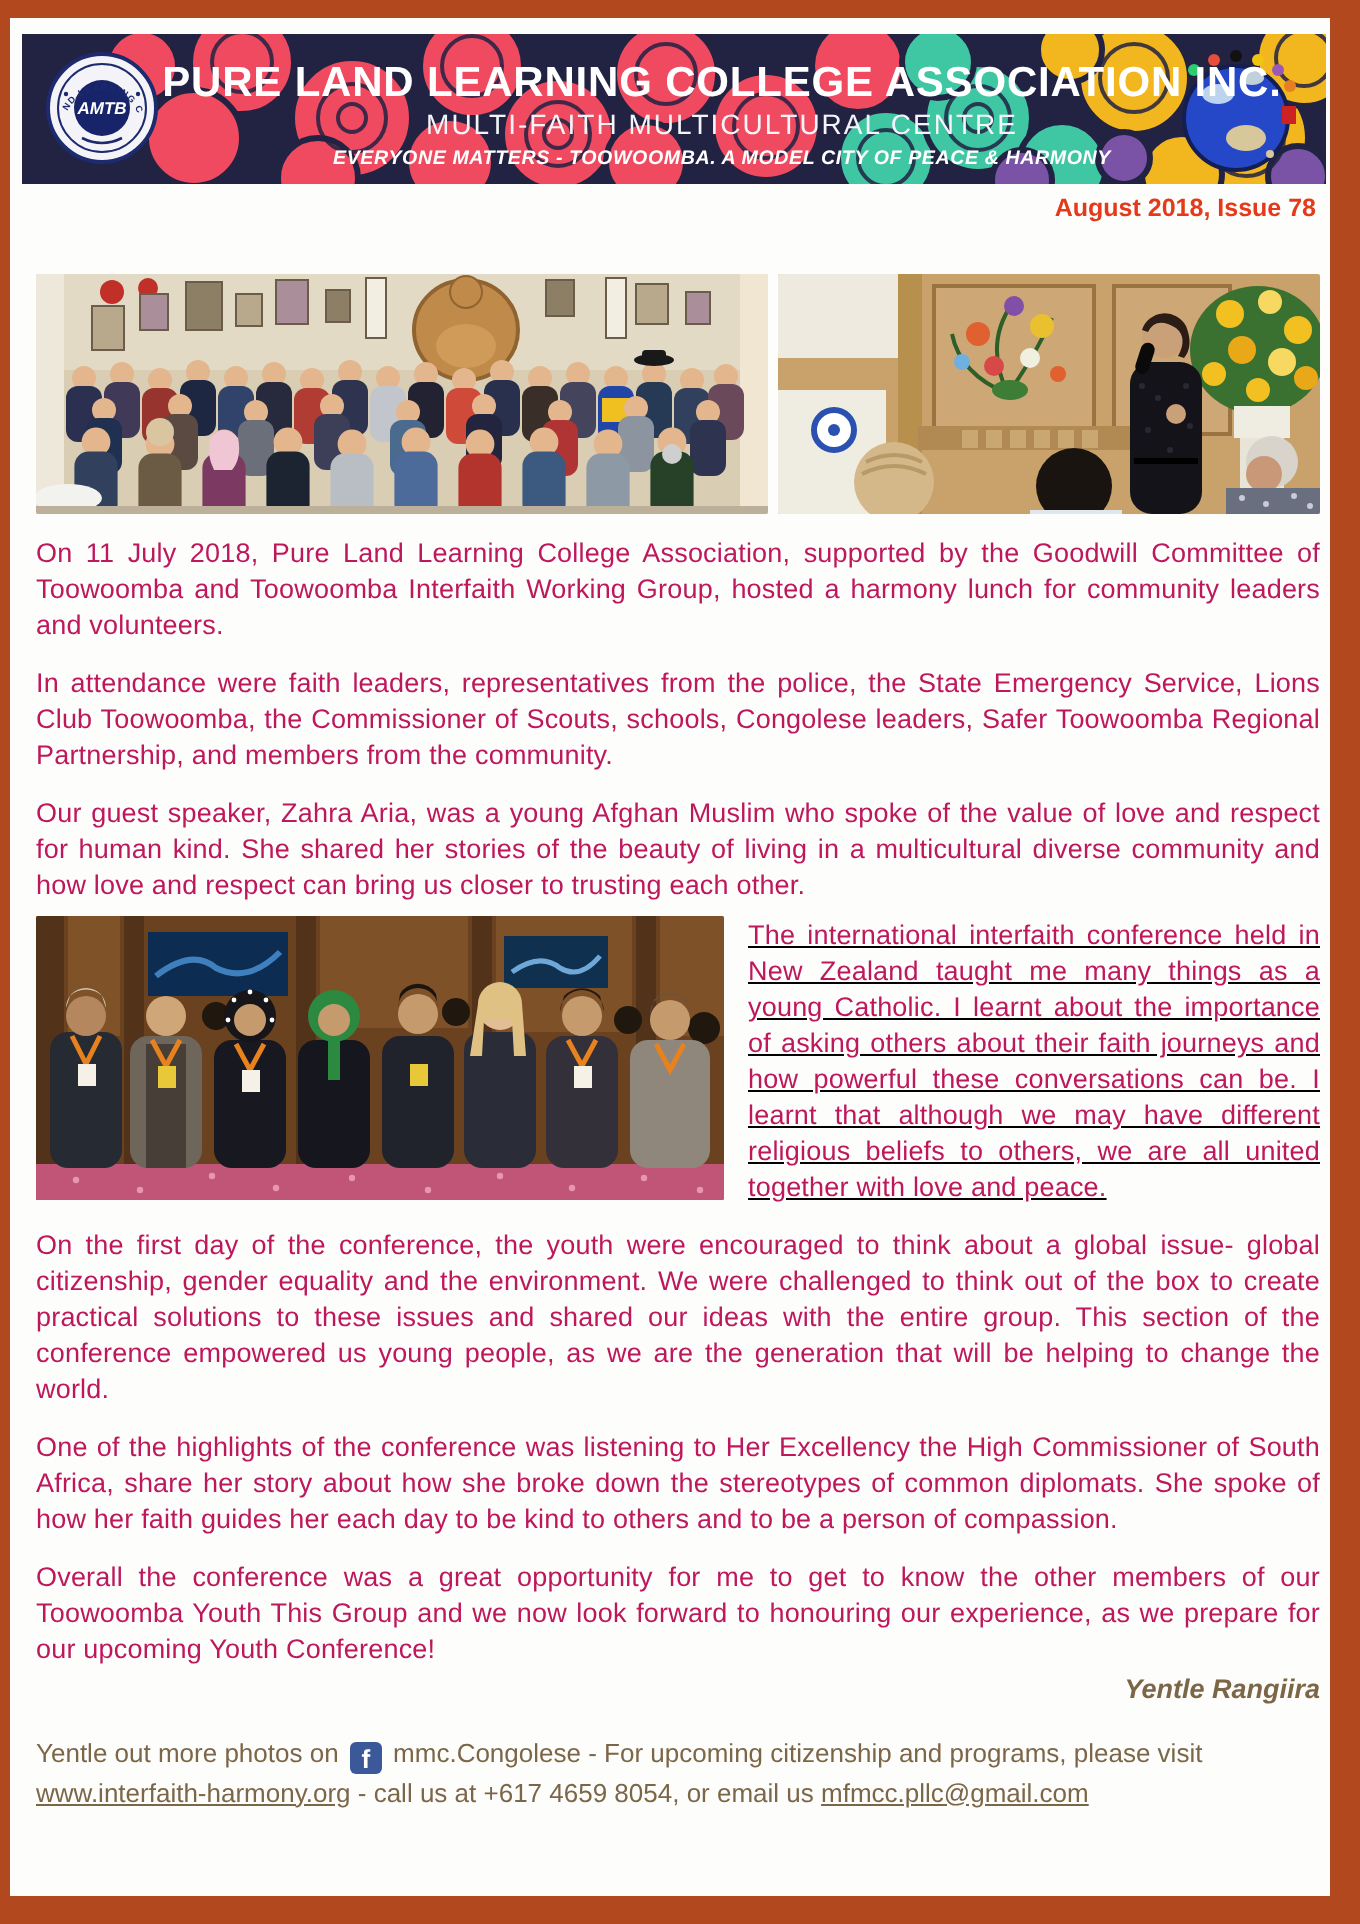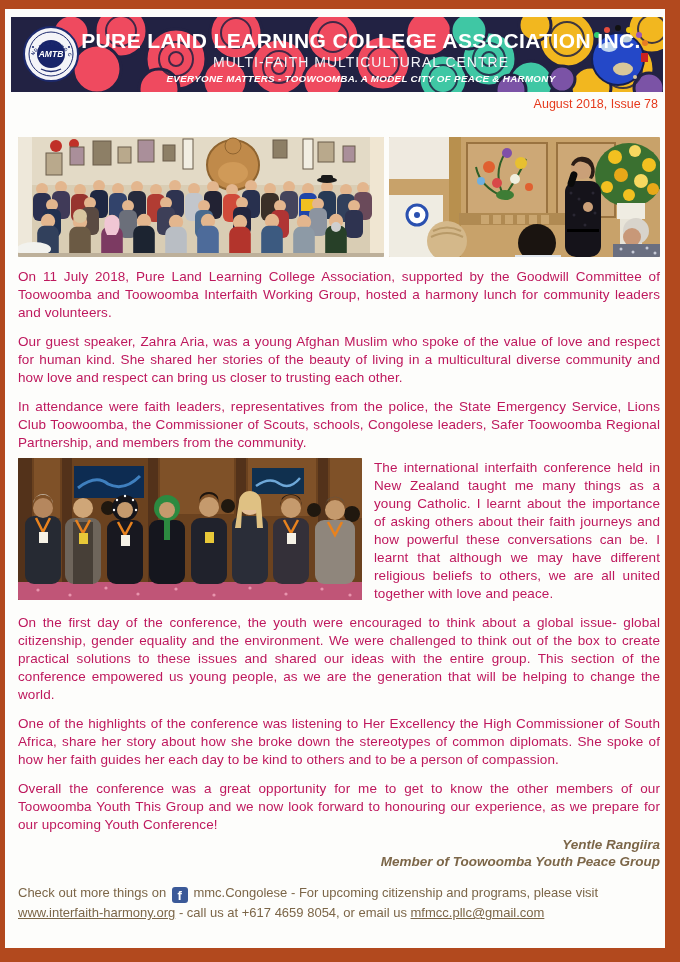--- a/index.html
+++ b/index.html
@@ -8,28 +8,28 @@
   .content{position:absolute;left:5px;top:9px;width:660px;height:939px;background:#fdfdfb;
            overflow:hidden;padding:0 5px 0 13px;box-sizing:border-box;}
   
   .banner{display:block;margin:8px 0 0 -7px;width:652px;height:75px;}
   
   .head-row{position:relative;height:30px;margin-top:4px;}
   h1.sec{display:inline-block;margin:7px 0 0 0;font-size:20px;font-weight:bold;color:#e5391c;
          text-decoration:underline;text-decoration-thickness:2px;text-underline-offset:3px;
          letter-spacing:0.2px;}
   h1.sec.condensed{transform:scaleX(0.86);transform-origin:left bottom;white-space:nowrap;}
-  .issue{position:absolute;right:2px;top:1px;font-size:12.5px;font-weight:normal;color:#e5391c;}
+  .issue{position:absolute;right:2px;top:1px;font-size:12.5px;font-weight:bold;color:#e5391c;}
   
   .photo-row{display:flex;gap:5px;margin-top:11px;}
   .photo{display:block;border-radius:1px;}
   
   p.body{margin:0;margin-top:11px;font-size:13.5px;line-height:18px;color:#be185d;
          text-align:justify;letter-spacing:0.1px;}
-  .sec2-row{display:flex;margin-top:6px;}
+  .sec2-row{display:flex;margin-top:6px;text-decoration:underline;}
   .sec2-row .fig{flex:0 0 344px;}
   .sec2-row .wrap-col{flex:1;margin-left:12px;}
   .sec2-row p.body{margin-top:1px;}
   .clear{clear:both;}
   .signature{margin-top:3px;text-align:right;font-size:13.5px;line-height:16.5px;
              font-weight:bold;font-style:italic;color:#7c6648;}
   
   .footer{margin-top:13px;font-size:13px;line-height:19px;color:#7c6648;}
   .footer a{color:#7c6648;text-decoration:underline;}
   .fb{display:inline-block;width:16px;height:16px;background:#3b5998;border-radius:3px;
@@ -323,22 +323,22 @@
               <circle cx="232" cy="112" r="1.5"></circle>
               <circle cx="244" cy="115" r="1.5"></circle>
               <circle cx="258" cy="111" r="1.5"></circle>
               <circle cx="266" cy="116" r="1.5"></circle>
             </g>
       </g>
     </svg>
   </div>
 
   <p class="body">On 11 July 2018, Pure Land Learning College Association, supported by the Goodwill Committee of Toowoomba and Toowoomba Interfaith Working Group, hosted a harmony lunch for community leaders and volunteers.</p>
+  <p class="body">In attendance were faith leaders, representatives from the police, the State Emergency Service, Lions Club Toowoomba, the Commissioner of Scouts, schools, Congolese leaders, Safer Toowoomba Regional Partnership, and members from the community.</p>
   <p class="body">Our guest speaker, Zahra Aria, was a young Afghan Muslim who spoke of the value of love and respect for human kind. She shared her stories of the beauty of living in a multicultural diverse community and how love and respect can bring us closer to trusting each other.</p>
-  <p class="body">In attendance were faith leaders, representatives from the police, the State Emergency Service, Lions Club Toowoomba, the Commissioner of Scouts, schools, Congolese leaders, Safer Toowoomba Regional Partnership, and members from the community.</p>
 
 
   <div class="sec2-row">
     <svg class="photo fig" width="344" height="142" viewBox="0 0 344 142">
       <rect width="344" height="142" fill="#6b421f"></rect>
       <g fill="#53321a">
             <rect x="0" y="0" width="14" height="142"></rect>
             <rect x="44" y="0" width="10" height="142"></rect>
         <rect x="130" y="0" width="10" height="142"></rect>
             <rect x="218" y="0" width="10" height="142"></rect>
@@ -434,25 +434,24 @@
       <p class="body">The international interfaith conference held in New Zealand taught me many things as a young Catholic. I learnt about the importance of asking others about their faith journeys and how powerful these conversations can be. I learnt that although we may have different religious beliefs to others, we are all united together with love and peace.</p>
     </div>
   </div>
 
   <p class="body clear">On the first day of the conference, the youth were encouraged to think about a global issue- global citizenship, gender equality and the environment. We were challenged to think out of the box to create practical solutions to these issues and shared our ideas with the entire group. This section of the conference empowered us young people, as we are the generation that will be helping to change the world.</p>
   <p class="body">One of the highlights of the conference was listening to Her Excellency the High Commissioner of South Africa, share her story about how she broke down the stereotypes of common diplomats. She spoke of how her faith guides her each day to be kind to others and to be a person of compassion.</p>
   <p class="body">Overall the conference was a great opportunity for me to get to know the other members of our Toowoomba Youth This Group and we now look forward to honouring our experience, as we prepare for our upcoming Youth Conference!</p>
 
   <div class="signature">
     <div>Yentle Rangiira</div>
-    <div>Member of Toowoomba Youth Peace Group</div>
   </div>
 
   <div class="footer">
-    <span>Check out more things on</span>
+    <span>Yentle out more photos on</span>
     <span class="fb"><span>f</span></span>
     <span>mmc.Congolese</span>
     <span>-  For upcoming citizenship and programs, please visit</span><br>
     <a href="#">www.interfaith-harmony.org</a>
     <span>-  call us at +617 4659 8054, or email us</span>
     <a href="#">mfmcc.pllc@gmail.com</a>
   </div>
 
  </div>
 </div>

